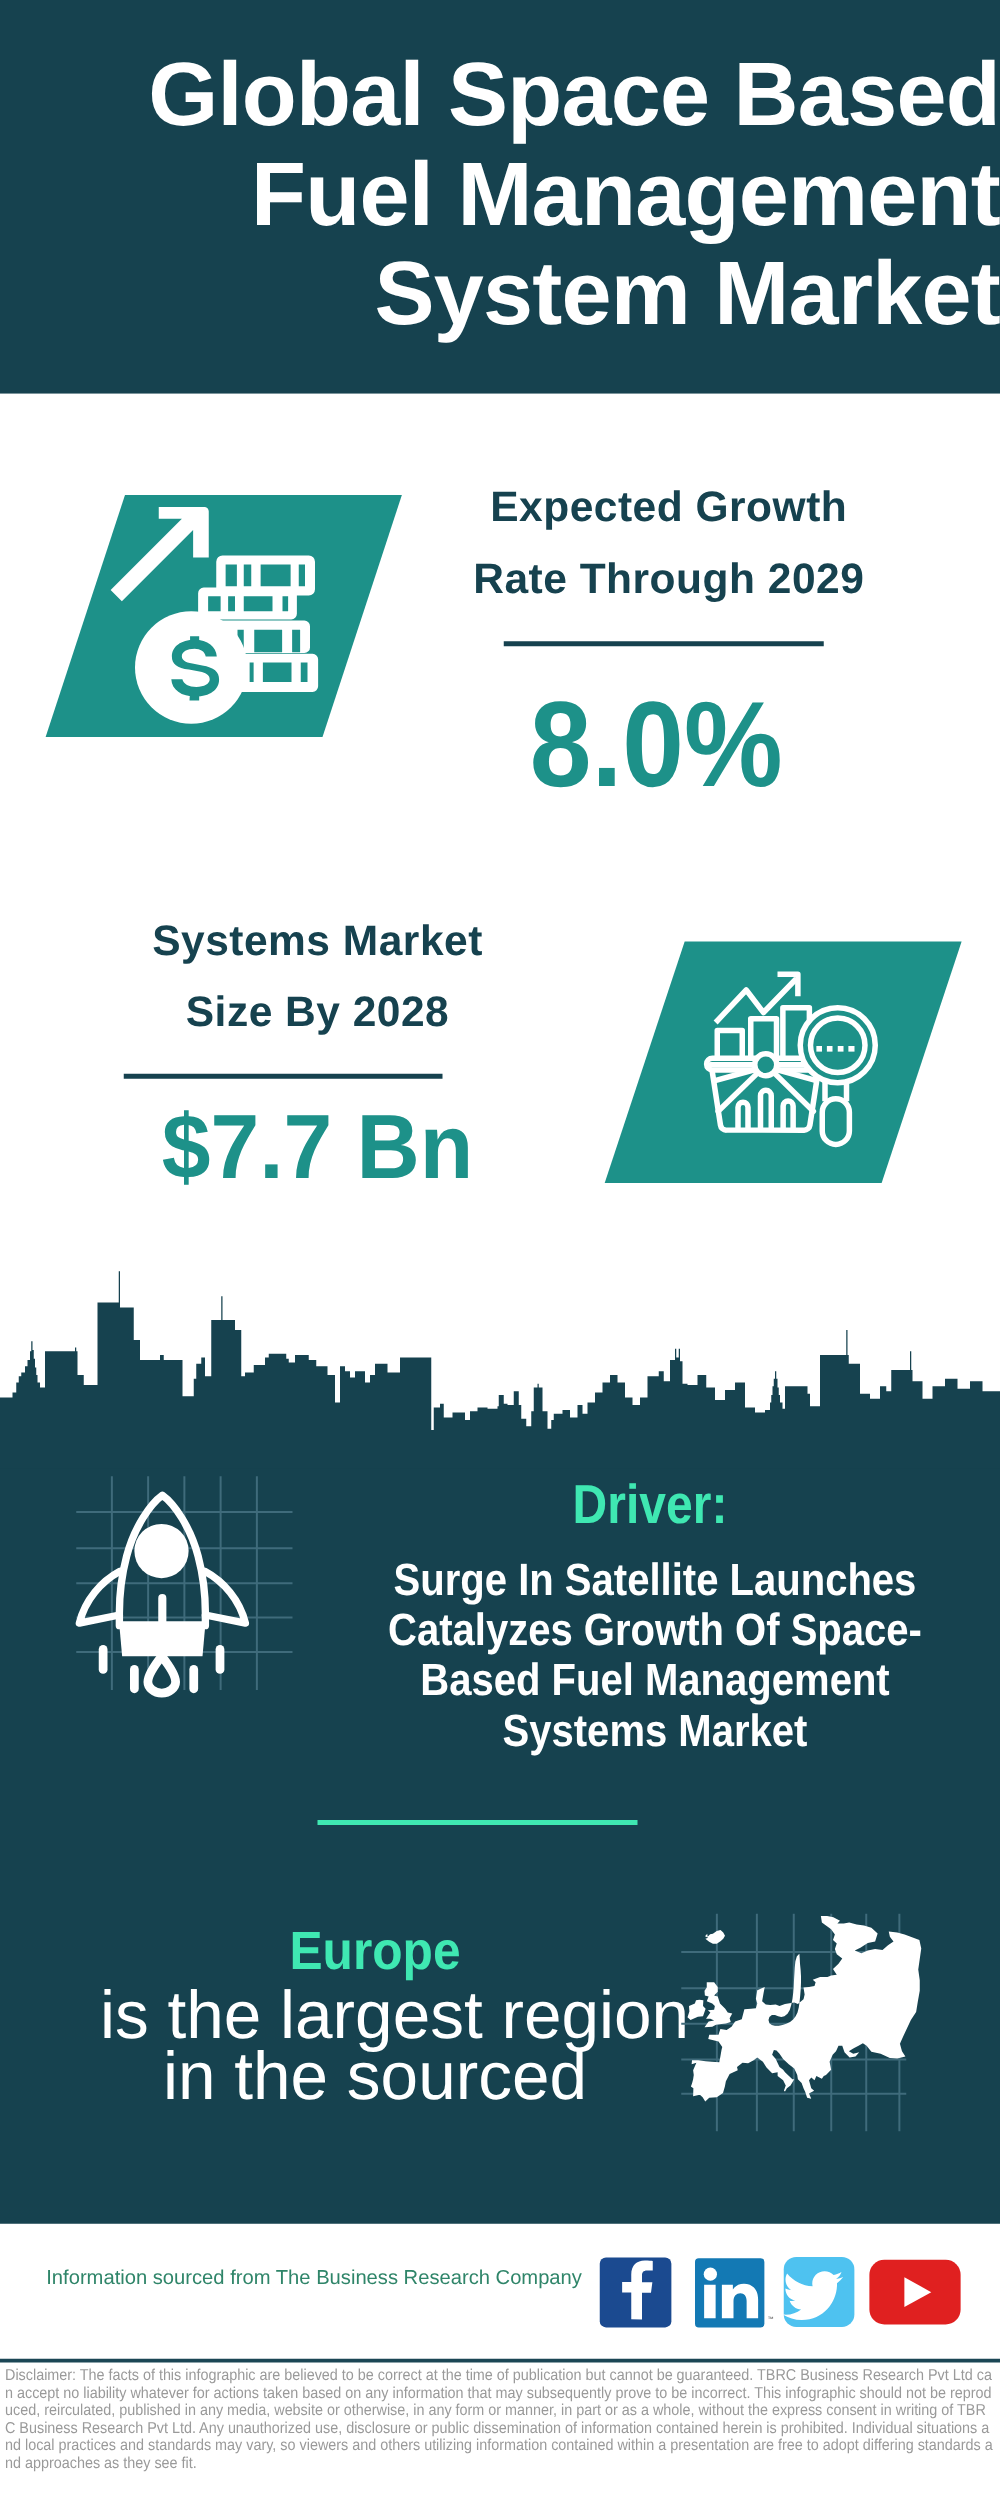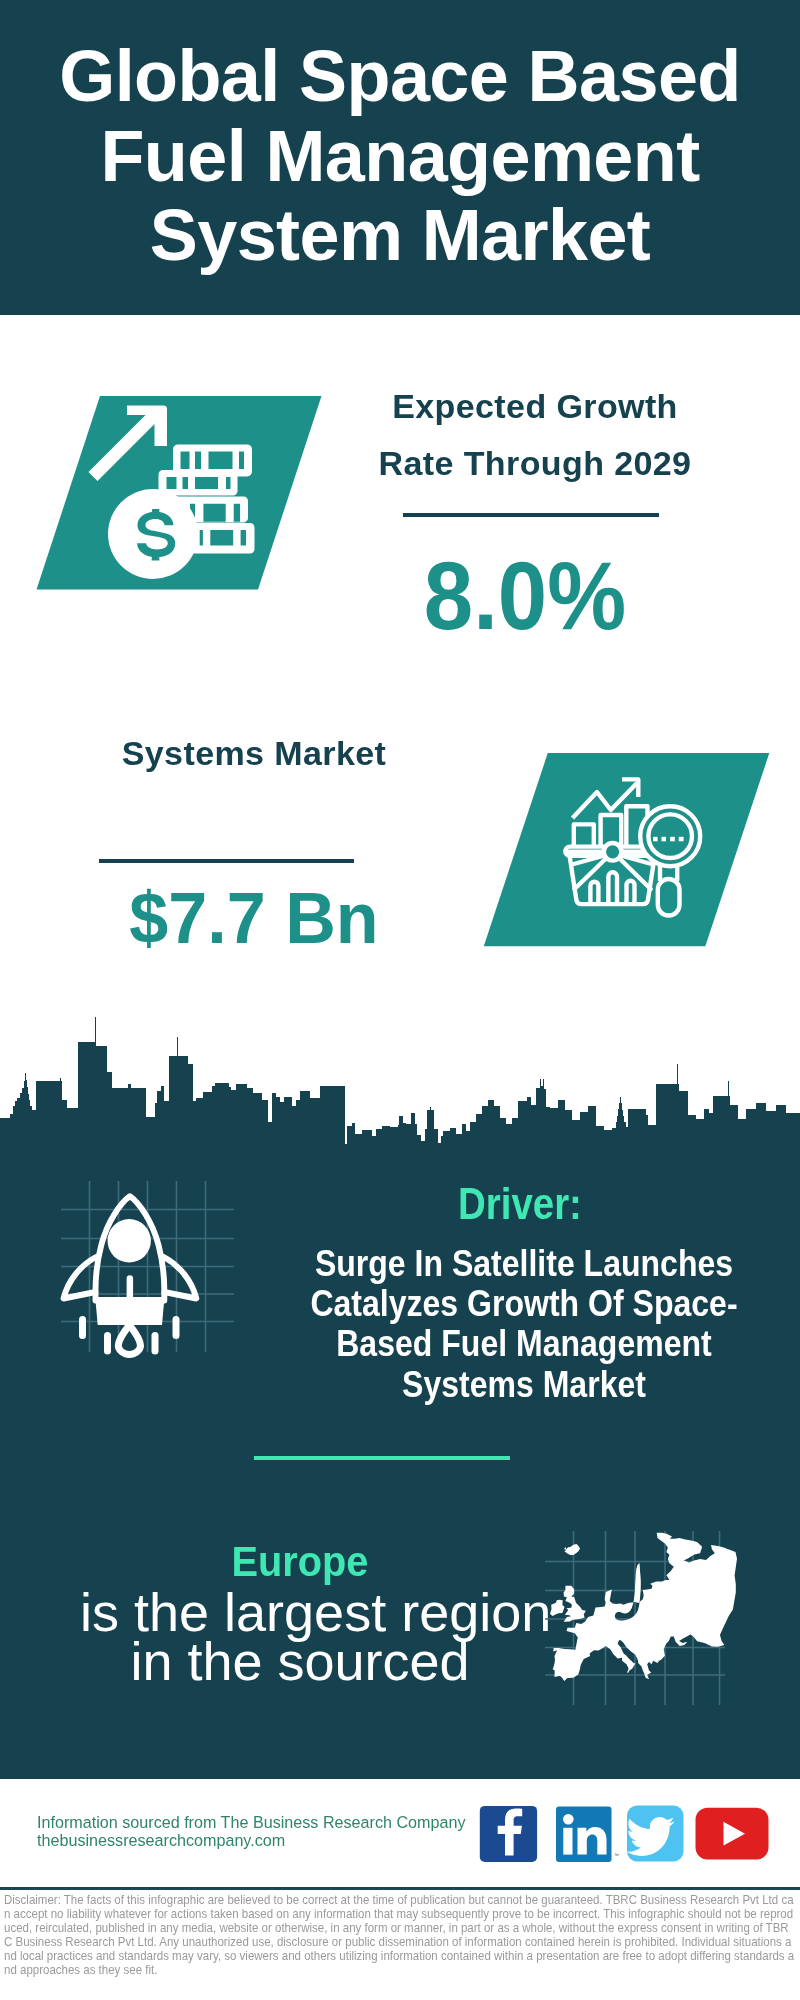--- a/index.html
+++ b/index.html
@@ -1,20 +1,20 @@
 <!DOCTYPE html>
 <html><head>
 <meta charset="utf-8">
 <style>
   html,body{margin:0;padding:0;}
   body{width:800px;height:2000px;background:#fff;font-family:"Liberation Sans",sans-serif;overflow:hidden;}
   .page{position:relative;width:800px;height:2000px;}
   
   .header{position:absolute;left:0;top:0;width:800px;height:315px;background:#16424f;}
-  .header h1{margin:0;position:absolute;left:0;top:37px;width:800px;text-align:center;color:#fff;
+  .header h1{margin:0;position:absolute;left:0;top:37px;width:800px;text-align:right;color:#fff;
     font-size:72px;line-height:79.5px;font-weight:bold;letter-spacing:-0.6px;}
   
   .white{position:absolute;left:0;top:315px;width:800px;height:713px;background:#fff;}
   .plg{position:absolute;}
   .stat-head{position:absolute;color:#16424f;font-size:34px;line-height:57px;font-weight:bold;text-align:center;letter-spacing:0.4px;}
   .stat-rule{position:absolute;height:4px;background:#16424f;}
   .stat-val{position:absolute;color:#1d9189;font-weight:bold;text-align:center;}
   .dark{position:absolute;left:0;top:1144px;width:800px;height:635px;background:#16424f;}
   .drv-head{position:absolute;left:315px;top:1182px;width:410px;text-align:center;color:#3fe8b2;white-space:nowrap;
      font-size:44px;line-height:44px;font-weight:bold;transform:scaleX(0.873);transform-origin:50% 50%;}
@@ -107,20 +107,21 @@
       <g stroke="none" fill="#ffffff">
         <rect x="653.1" y="836.8" width="4.5" height="4.5"></rect>
         <rect x="661.5" y="836.8" width="4.5" height="4.5"></rect>
         <rect x="670.2" y="836.8" width="4.6" height="4.5"></rect>
         <rect x="678.7" y="836.8" width="4.9" height="4.5"></rect>
       </g>
     </g>
   </svg>
   <div class="stat-head" style="left:59px;top:725px;width:390px;">
     <div>Systems Market</div>
+    <div>Size By 2028</div>
   </div>
   <div class="stat-rule" style="left:99px;top:859px;width:255px;"></div>
   <div class="stat-val" style="left:59px;top:881px;width:390px;font-size:73px;line-height:73px;transform:scaleX(0.96);transform-origin:50% 50%;">$7.7 Bn</div>
 
   <div class="dark"></div>
   <svg class="plg" style="left:0;top:0;" width="800" height="2000" viewBox="0 0 800 2000">
     <path fill="#16424f" d="M0 1175L0 1118L10 1118L10 1114L13 1114L13 1106L15 1106L15 1101L17 1101L17 1098L20 1098L20 1093L22 1093L22 1088L24 1088L24 1081L25 1081L25 1073L26 1073L26 1080L27 1080L27 1087L28 1087L28 1094L29 1094L29 1100L30 1100L30 1106L32 1106L32 1110L36 1110L36 1081L60 1081L60 1078L61 1078L61 1081L62 1081L62 1100L67 1100L67 1108L78 1108L78 1042L95 1042L95 1017L96 1017L96 1046L107 1046L107 1072L112 1072L112 1088L128 1088L128 1084L131 1084L131 1088L146 1088L146 1117L155 1117L155 1103L157 1103L157 1091L161 1091L161 1086L164 1086L164 1101L169 1101L169 1056L177 1056L177 1037L178 1037L178 1056L188 1056L188 1064L193 1064L193 1101L196 1101L196 1098L203 1098L203 1092L212 1092L212 1086L215 1086L215 1083L229 1083L229 1087L231 1087L231 1090L236 1090L236 1084L247 1084L247 1088L253 1088L253 1093L262 1093L262 1100L268 1100L268 1122L272 1122L272 1093L276 1093L276 1097L280 1097L280 1102L284 1102L284 1097L292 1097L292 1106L296 1106L296 1100L300 1100L300 1091L310 1091L310 1098L320 1098L320 1086L345 1086L345 1144L347 1144L347 1126L352 1126L352 1123L355 1123L355 1134L362 1134L362 1130L372 1130L372 1136L376 1136L376 1129L382 1129L382 1126L390 1126L390 1127L398 1127L398 1125L399 1125L399 1116L403 1116L403 1123L406 1123L406 1124L411 1124L411 1113L415 1113L415 1124L417 1124L417 1135L421 1135L421 1141L425 1141L425 1129L427 1129L427 1110L430 1110L430 1107L431 1107L431 1110L434 1110L434 1129L438 1129L438 1143L441 1143L441 1136L443 1136L443 1131L450 1131L450 1128L456 1128L456 1134L462 1134L462 1124L466 1124L466 1131L470 1131L470 1122L476 1122L476 1114L482 1114L482 1106L488 1106L488 1100L494 1100L494 1106L500 1106L500 1118L506 1118L506 1124L512 1124L512 1118L518 1118L518 1101L527 1101L527 1097L531 1097L531 1105L536 1105L536 1088L540 1088L540 1079L541 1079L541 1086L543 1086L543 1079L544 1079L544 1089L546 1089L546 1107L550 1107L550 1108L558 1108L558 1100L565 1100L565 1110L572 1110L572 1120L580 1120L580 1112L588 1112L588 1106L596 1106L596 1126L604 1126L604 1130L612 1130L612 1128L616 1128L616 1122L617 1122L617 1116L618 1116L618 1109L619 1109L619 1103L620 1103L620 1097L621 1097L621 1103L622 1103L622 1110L623 1110L623 1116L624 1116L624 1122L626 1122L626 1127L628 1127L628 1109L646 1109L646 1115L648 1115L648 1125L656 1125L656 1084L677 1084L677 1064L678 1064L678 1084L679 1084L679 1091L688 1091L688 1115L696 1115L696 1119L704 1119L704 1109L709 1109L709 1113L713 1113L713 1096L728 1096L728 1081L729 1081L729 1096L730 1096L730 1105L738 1105L738 1119L746 1119L746 1109L756 1109L756 1103L766 1103L766 1111L776 1111L776 1105L786 1105L786 1113L800 1113L800 1175Z"></path>
   </svg>
 
   <svg class="plg" style="left:0;top:0;" width="800" height="2000" viewBox="0 0 800 2000">
@@ -185,21 +186,20 @@
       <path fill-rule="evenodd" d="M656.7 1532.8L661.7 1532.8L666.7 1533.7L672.0 1536.6L669.9 1538.7L675.0 1538.7L679.4 1537.9L685.3 1539.6L691.2 1540.4L697.1 1542.1L702.1 1546.8L700.1 1553.2L694.2 1554.4L688.3 1558.2L683.8 1560.4L689.1 1562.5L694.2 1560.4L700.1 1559.1L706.0 1559.9L710.4 1556.1L714.8 1553.2L711.9 1549.3L711.0 1545.1L717.8 1545.9L723.7 1547.6L729.6 1549.8L735.5 1551.9L737.0 1558.7L735.8 1567.1L734.6 1575.6L735.8 1584.1L735.8 1592.6L734.3 1601.0L732.9 1609.5L728.7 1615.9L725.8 1622.2L722.8 1628.6L719.9 1634.9L721.6 1640.9L724.3 1645.1L717.8 1646.8L711.9 1646.4L704.5 1643.0L697.1 1641.3L693.3 1636.6L690.3 1634.5L686.8 1636.6L682.6 1638.7L679.1 1640.9L682.6 1643.0L687.4 1641.7L684.4 1645.1L679.7 1645.9L675.6 1641.7L673.8 1636.6L670.8 1636.6L668.8 1640.9L666.1 1643.8L663.7 1649.3L664.9 1655.7L660.8 1659.9L659.0 1660.8L657.5 1662.9L653.1 1660.8L651.6 1664.2L649.0 1662.0L647.2 1664.2L649.0 1670.5L651.3 1672.6L647.2 1674.7L649.0 1679.0L645.7 1678.1L644.2 1673.5L642.8 1670.5L641.3 1666.3L638.3 1663.3L637.8 1659.9L635.4 1654.8L631.0 1651.4L626.5 1647.2L623.6 1643.0L621.2 1640.4L619.1 1640.0L617.7 1643.8L620.6 1647.2L623.6 1653.6L626.5 1655.7L628.0 1657.8L633.9 1663.3L635.4 1663.3L632.4 1668.4L629.5 1670.5L628.0 1673.1L627.1 1672.6L628.6 1668.4L626.5 1664.2L622.1 1660.8L622.1 1657.8L617.7 1658.6L613.2 1654.0L610.3 1649.3L605.8 1645.9L602.9 1648.1L598.5 1650.6L594.0 1650.2L589.6 1653.6L590.2 1656.1L583.7 1659.1L580.7 1665.0L579.9 1669.2L578.4 1674.3L573.4 1677.7L567.4 1678.1L564.2 1681.1L562.1 1677.7L560.1 1676.0L558.9 1676.0L554.5 1676.9L554.7 1670.5L552.7 1669.2L553.6 1666.7L554.5 1663.3L555.0 1659.9L554.5 1656.1L557.1 1650.2L553.3 1651.4L553.6 1648.1L558.6 1648.1L564.5 1648.9L569.5 1649.3L575.4 1649.8L576.3 1645.1L577.2 1640.0L577.8 1637.5L574.8 1633.2L566.6 1631.1L567.4 1627.7L574.8 1627.7L576.3 1623.1L581.3 1623.9L585.2 1621.4L588.1 1617.1L593.4 1615.4L595.5 1607.4L600.8 1607.0L604.7 1606.5L605.8 1602.7L604.7 1598.9L605.8 1592.1L611.8 1589.6L610.9 1594.2L609.7 1601.0L612.6 1603.6L616.2 1604.0L620.6 1603.6L623.6 1604.8L628.0 1603.1L635.4 1601.9L638.3 1603.1L642.8 1599.3L643.7 1595.5L642.8 1590.0L647.2 1589.6L651.6 1588.7L652.5 1585.8L650.2 1583.7L656.1 1581.5L662.0 1581.5L664.9 1580.3L669.4 1579.8L666.4 1575.2L670.8 1570.9L673.8 1566.7L669.4 1563.3L667.9 1559.1L669.4 1554.8L666.4 1551.9L667.9 1547.6L664.9 1543.4L657.5 1537.9ZM639.5 1563L637.5 1565L636.3 1569L635.8 1574L635.5 1579L635.2 1584L635 1589L634.6 1594L634 1599L633 1604L631.8 1608L630 1611L627.5 1613L625 1613.5L622.5 1613L620 1612L617.5 1612L615.5 1613.5L614.8 1616L615.5 1618.5L617.5 1620L620 1620.5L623 1620.5L626 1620L629 1619L632 1617.5L634.5 1615.5L636.5 1613L638 1610L639 1606L639.7 1601L640.2 1596L640.6 1591L640.8 1586L640.8 1581L640.5 1576L640 1571L639.8 1567Z"></path>
       <path d="M565.4 1585.8L571.3 1585.8L574.2 1589.6L574.2 1593.4L571.3 1596.4L574.2 1597.2L576.0 1602.7L580.2 1607.0L582.2 1609.9L585.8 1610.8L583.7 1614.6L584.6 1617.5L580.7 1618.8L577.2 1619.2L572.8 1619.7L569.8 1621.4L563.6 1621.8L566.9 1617.1L571.3 1616.3L568.3 1615.0L564.8 1615.0L568.3 1609.9L566.3 1608.2L571.3 1607.8L571.9 1604.8L569.8 1602.7L565.4 1601.0L566.9 1597.2L563.9 1596.4L563.6 1592.6L565.4 1590.0Z"></path>
       <path d="M559.5 1599.8L562.7 1600.2L562.4 1604.8L564.5 1607.0L562.4 1612.9L558.3 1613.3L552.4 1615.9L550.0 1613.7L551.5 1609.1L551.2 1604.8L555.9 1602.7L556.8 1600.2Z"></path>
       <path d="M566.1 1549.3L568.1 1547.3L570.3 1546.9L573.4 1544.8L576.4 1544.0L578.6 1546.0L580.0 1548.5L578.6 1550.9L576.4 1553.0L573.4 1555.0L570.3 1555.0L567.3 1553.4L564.3 1550.9L566.6 1550.1L564.0 1548.9L565.8 1546.9Z"></path>
     </g>
   </svg>
 
   <div class="footerwrap">
     <div class="src">
       <div>Information sourced from The Business Research Company</div>
-      <div>thebusinessresearchcompany.com</div>
     </div>
     <svg class="social" style="left:475px;top:1800px;" width="300" height="70" viewBox="475 1800 300 70">
       <g>
         <rect x="479.8" y="1805.9" width="57.3" height="56" rx="5" fill="#1b4a90"></rect>
         <path fill="#ffffff" d="M513.6,1855.5 v-21.4 h7.2 l1.1,-8.4 h-8.3 v-5.3 c0,-2.4 0.7,-4.1 4.2,-4.1 h4.4 v-7.5 c-0.8,-0.1 -3.4,-0.3 -6.4,-0.3 c-6.4,0 -10.8,3.9 -10.8,11.1 v6.1 h-7.3 v8.4 h7.3 v21.4 z"></path>
       </g>
       <g>
         <rect x="556" y="1806.5" width="55.5" height="55.5" rx="3" fill="#1379b4"></rect>
         <circle cx="568.3" cy="1819.3" r="5.3" fill="#ffffff"></circle>
         <rect x="563.3" y="1827.8" width="9.2" height="26.8" fill="#ffffff"></rect>

